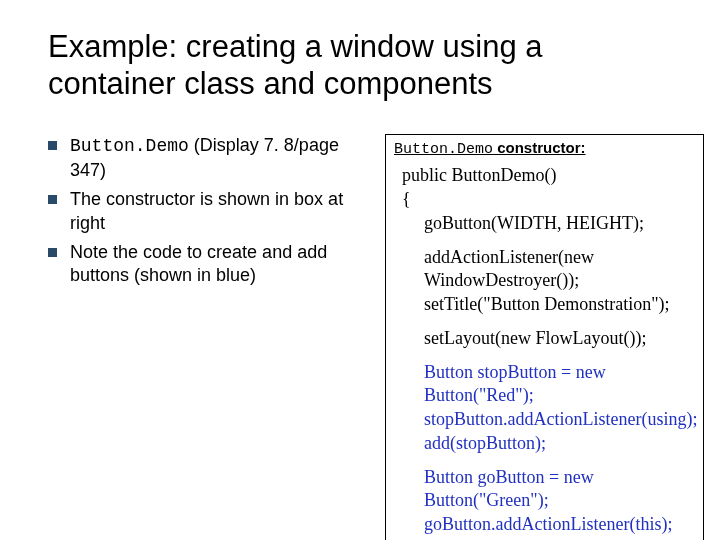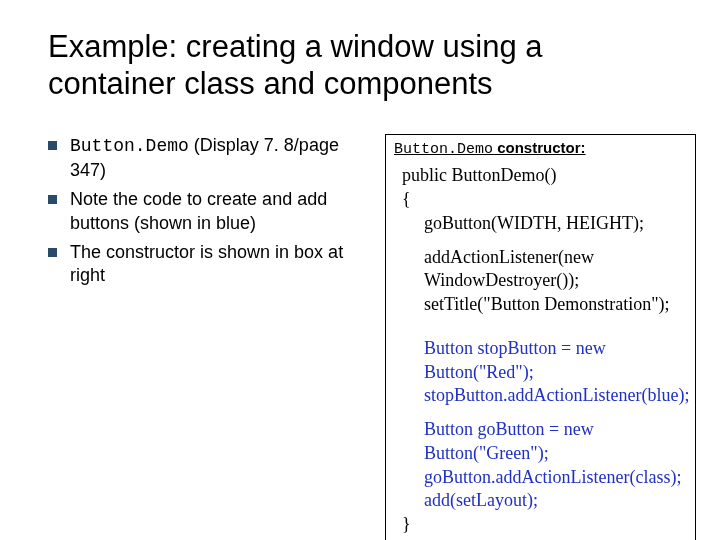--- a/index.html
+++ b/index.html
@@ -79,45 +79,47 @@
   <h1 class="title">Example: creating a window using a container class and components</h1>
 
   <div class="body">
 
     <div class="left-col">
       <ul class="bullets">
         <li>
           <span class="mono-run">Button.Demo</span><span> (Display 7. 8/page 347)</span>
         </li>
         <li>
-          <span>Note the code to create and add buttons (shown in blue)</span>
+          <span>The constructor is shown in box at right</span>
         </li>
         <li>
-          <span>The constructor is shown in box at right</span>
+          <span>Note the code to create and add buttons (shown in blue)</span>
         </li>
       </ul>
     </div>
 
     <div class="right-col">
       <p class="box-header">
         <span class="mono-run">Button.Demo</span><span class="bold"> constructor:</span>
       </p>
       <div class="code" id="code-lines">
           <div>public ButtonDemo()</div>
           <div>{</div>
           <div class="indent">goButton(WIDTH, HEIGHT);</div>
           <div class="blank"></div>
           <div class="indent">addActionListener(new WindowDestroyer());</div>
           <div class="indent">setTitle("Button Demonstration");</div>
           <div class="blank"></div>
+          <div class="indent">setLayout(new FlowLayout());</div>
           <div class="blank"></div>
           <div class="indent blue">Button stopButton = new Button("Red");</div>
-          <div class="indent blue">stopButton.addActionListener(blue);</div>
+          <div class="indent blue">stopButton.addActionListener(using);</div>
+          <div class="indent blue">add(stopButton);</div>
           <div class="blank"></div>
           <div class="indent blue">Button goButton = new Button("Green");</div>
-          <div class="indent blue">goButton.addActionListener(class);</div>
+          <div class="indent blue">goButton.addActionListener(this);</div>
           <div class="indent blue">add(setLayout);</div>
           <div>}</div>
         </div>
     </div>
 
   </div>
 </div>
 
 </body></html>

